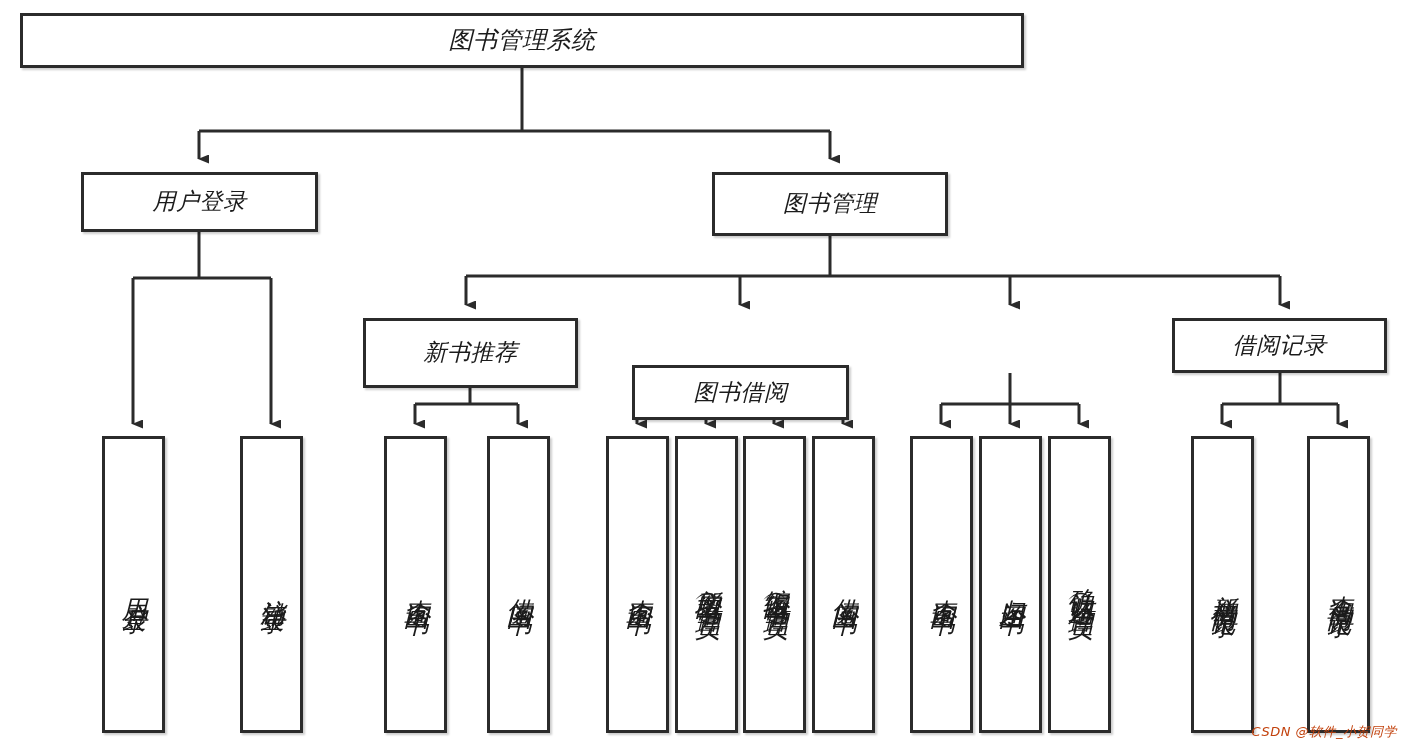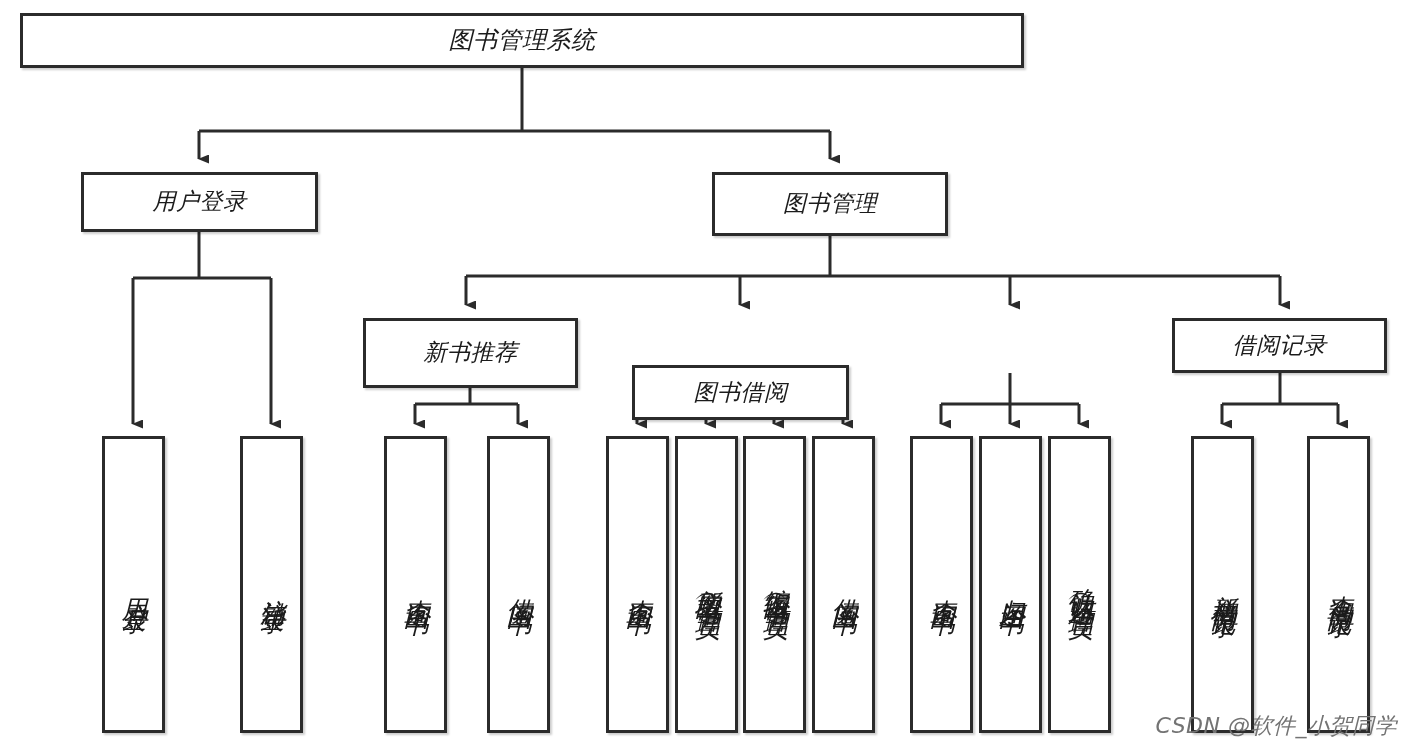--- a/index.html
+++ b/index.html
@@ -61,22 +61,22 @@
     font-size: 25px;
     line-height: 1.05;
     letter-spacing: 4px;
     max-height: 272px;
     white-space: normal;
   }
   .watermark {
     position: absolute;
     right: 8px;
     bottom: 6px;
-    font-size: 22px;
-    color: #737373;
+    font-size: 13px;
+    color: #c2410c;
     letter-spacing: 0.5px;
     z-index: 5;
     user-select: none;
     white-space: nowrap;
   }
 </style>
 </head>
 <body>
 
 <div id="canvas">

